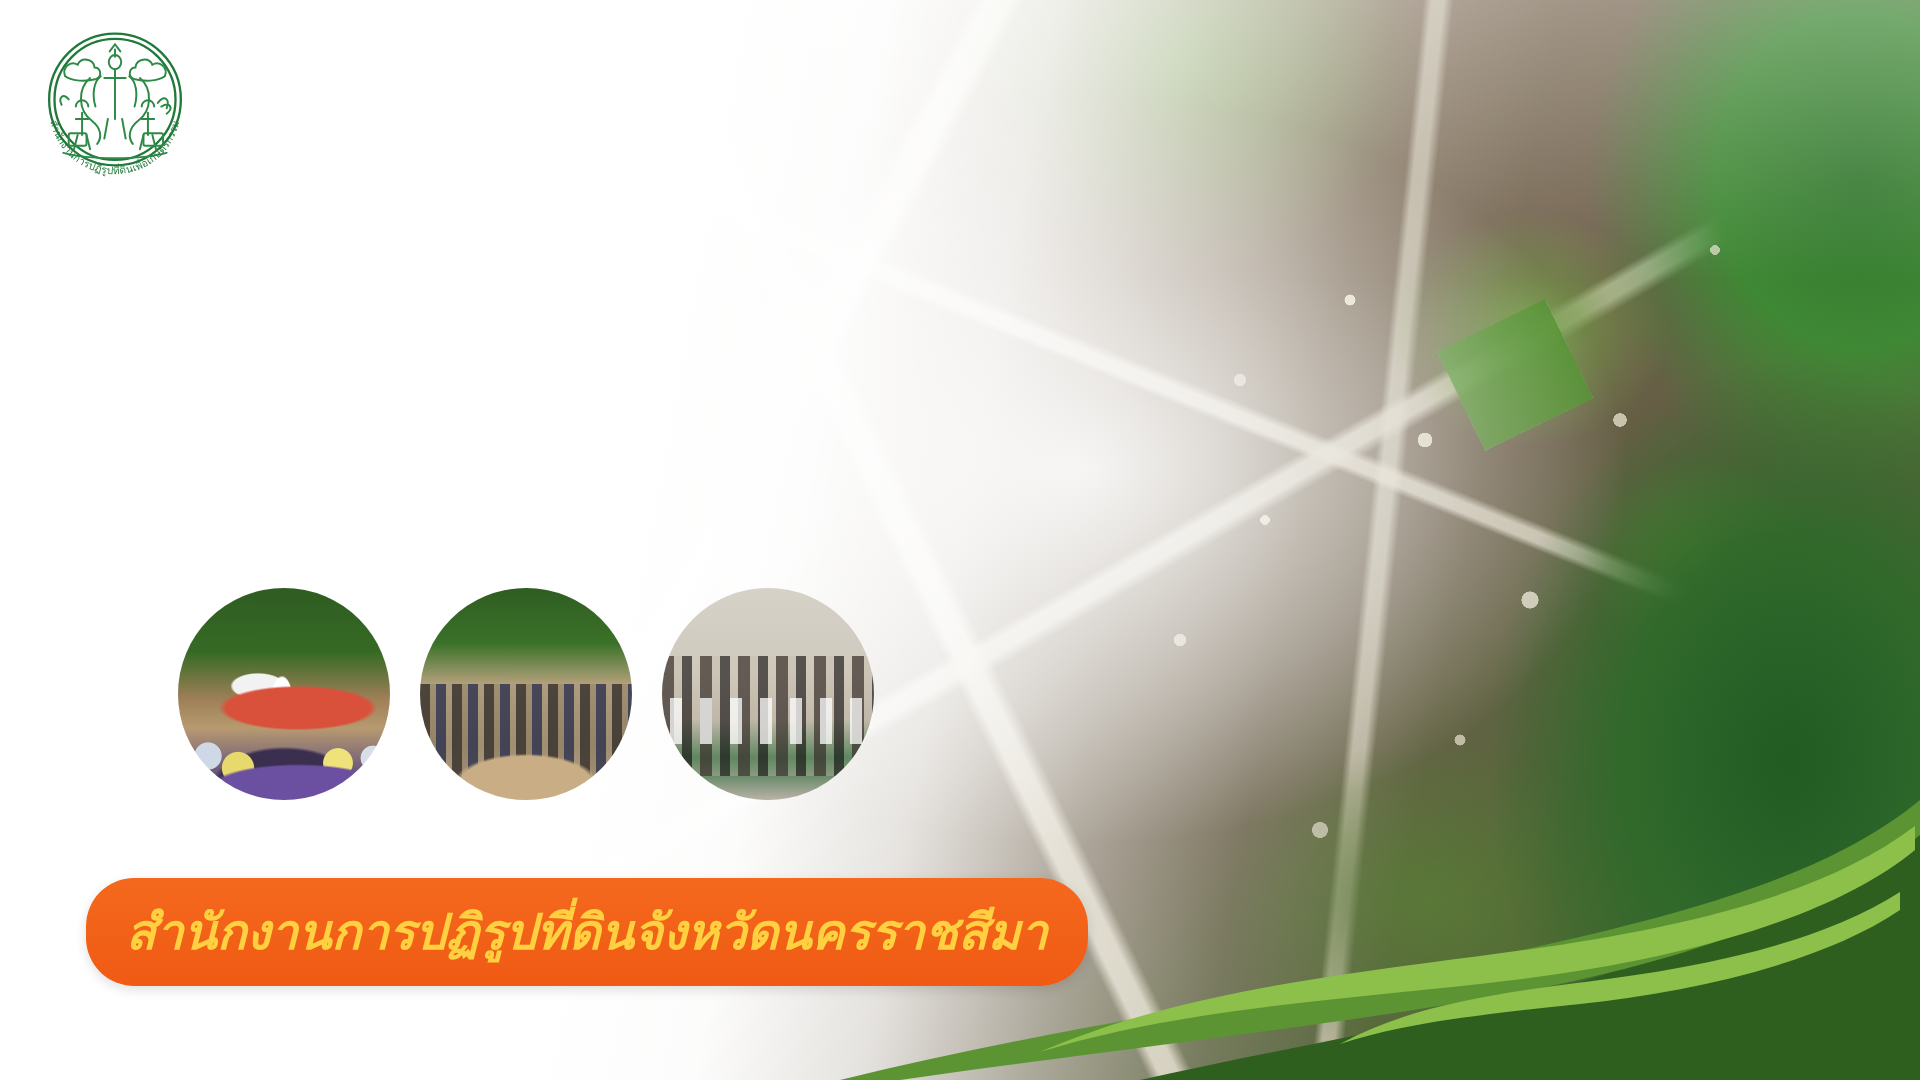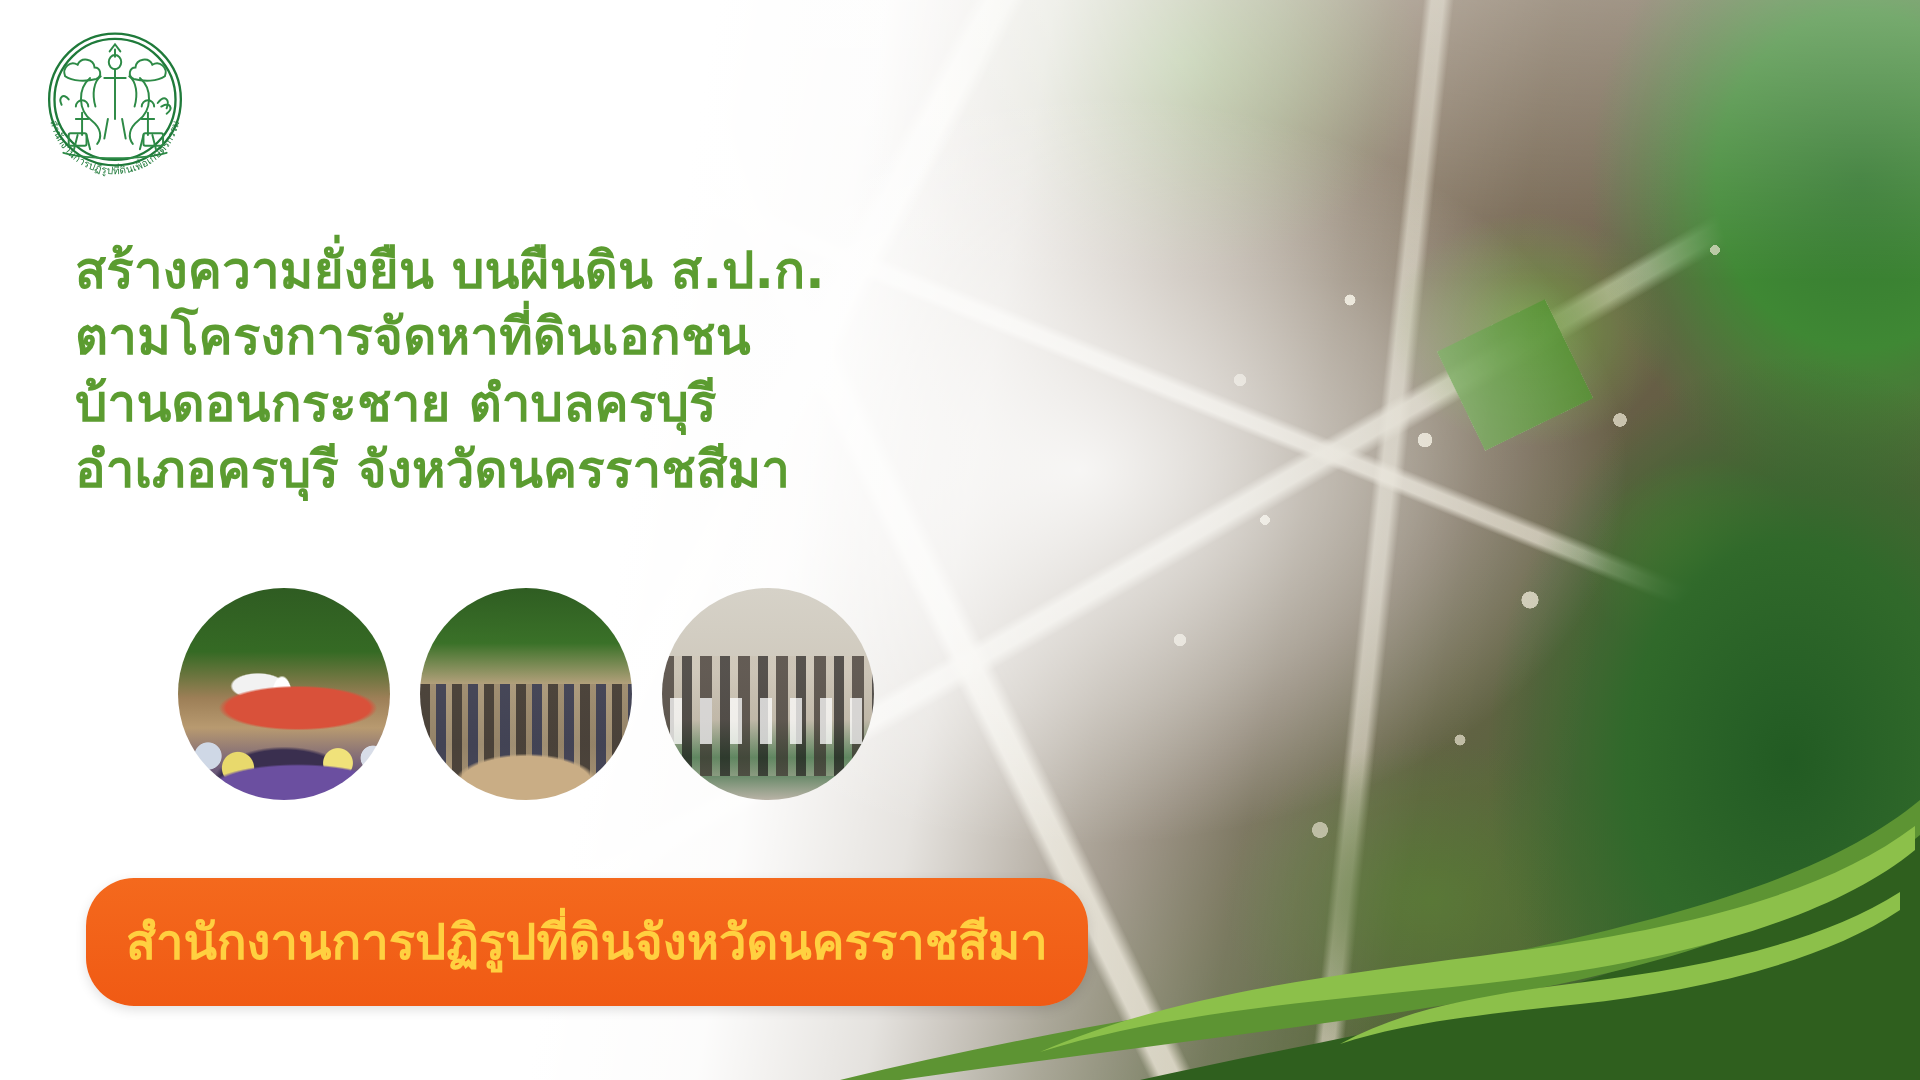--- a/index.html
+++ b/index.html
@@ -190,27 +190,28 @@
     background-position: 0 110px, 0 68px, 0 0;
     background-repeat: repeat-x, repeat-x, no-repeat;
   }
 
   
   .banner {
     position: absolute;
     left: 86px;
     top: 878px;
     height: 96px;
-    padding: 16px 40px;
+    padding: 6px 40px;
     display: flex;
     align-items: center;
     justify-content: center;
     border-radius: 48px;
     background: linear-gradient(180deg, #f4691d 0%, #f05a14 100%);
     box-shadow: 0 4px 12px rgba(0,0,0,.12);
+    font-style: italic;
   }
   .banner-text {
     color: #ffd040;
     font-size: 49px;
     font-weight: 700;
     line-height: 1;
     white-space: nowrap;
   }
 
   
@@ -273,26 +274,20 @@
 
       <defs>
         <path id="sealArc" d="M26 106 A74 74 0 0 0 174 106"></path>
       </defs>
       <text font-family="'DejaVu Sans','Liberation Sans',sans-serif" font-size="11.5" fill="#1f7a3a" letter-spacing="0.2">
         <textPath href="#sealArc" startOffset="50%" text-anchor="middle">สำนักงานการปฏิรูปที่ดินเพื่อเกษตรกรรม</textPath>
       </text>
     </svg>
   </div>
 
-  <div class="headline">
-    <span class="line">สร้างความยั่งยืน บนผืนดิน ส.ป.ก.</span>
-    <span class="line">ตามโครงการจัดหาที่ดินเอกชน</span>
-    <span class="line">บ้านดอนกระชาย ตำบลครบุรี</span>
-    <span class="line">อำเภอครบุรี จังหวัดนครราชสีมา</span>
-  </div>
 
   <div class="thumbs">
     <div class="thumb t1"></div>
     <div class="thumb t2"></div>
     <div class="thumb t3"></div>
   </div>
 
   <div class="banner">
     <span class="banner-text">สำนักงานการปฏิรูปที่ดินจังหวัดนครราชสีมา</span>
   </div>

